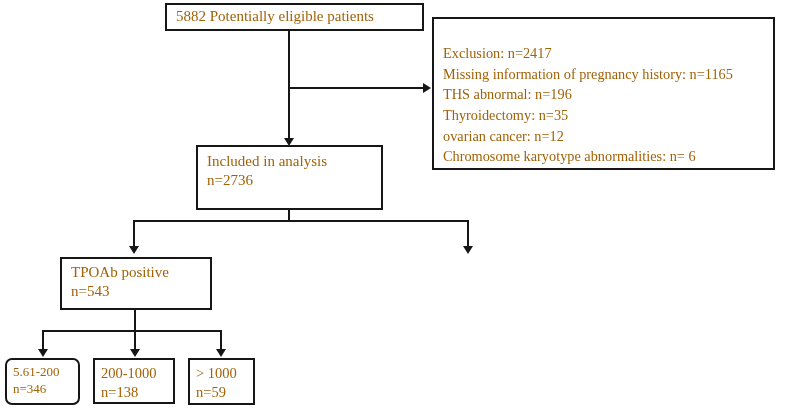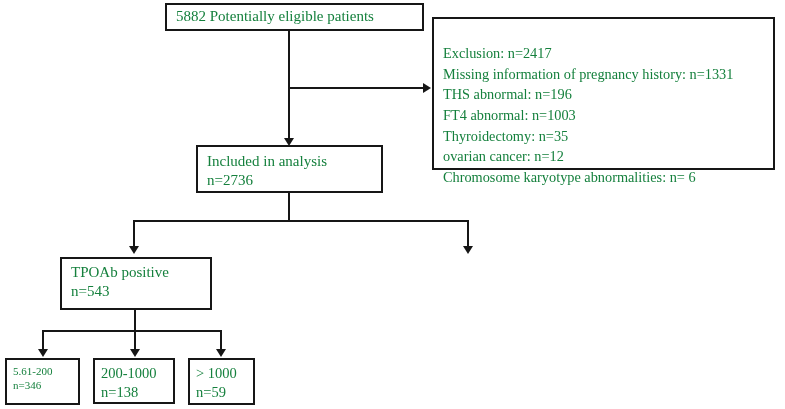--- a/index.html
+++ b/index.html
@@ -17,58 +17,59 @@
     overflow: hidden;
   }
   .node {
     position: absolute;
     box-sizing: border-box;
     border: 2px solid #161616;
     background: #ffffff;
     padding: 4px 8px 4px 9px;
     line-height: 1.28;
     font-size: 14.5px;
-    color: #15803d;
+    color: #a16207;
     z-index: 3;
     white-space: nowrap;
   }
   .node .ln {
     display: block;
   }
   
   #node-eligible {
     left: 165px; top: 3px; width: 259px; height: 28px;
     padding-top: 2px;
     font-size: 15px;
   }
   #node-exclusion {
     left: 432px; top: 17px; width: 343px; height: 153px;
     padding-top: 24px;
     font-size: 14.3px;
     line-height: 1.445;
   }
   #node-included {
-    left: 196px; top: 145px; width: 187px; height: 48px;
+    left: 196px; top: 145px; width: 187px; height: 65px;
     padding-top: 5px;
     font-size: 15px;
   }
   #node-tpoab-pos {
     left: 60px; top: 257px; width: 152px; height: 53px;
     padding-top: 4px;
     font-size: 15px;
   }
   #node-tpoab-neg {
     left: 382px; top: 257px; width: 170px; height: 46px;
     padding-top: 4px;
     font-size: 15px;
   }
   #node-band-low {
     left: 5px; top: 358px; width: 75px; height: 47px;
     padding: 4px 5px 4px 6px;
-    font-size: 11px;
+    font-size: 13px;
+    border-radius: 7px;
   }
   #node-band-mid {
     left: 93px; top: 358px; width: 82px; height: 46px;
     padding: 4px 5px 4px 6px;
     font-size: 14.5px;
   }
   #node-band-high {
     left: 188px; top: 358px; width: 67px; height: 47px;
     padding: 4px 5px 0 6px;
     font-size: 14.5px;
@@ -102,23 +103,22 @@
 <body>
 
 <div id="flow-root">
 
   <div class="node" id="node-eligible">
     <span class="ln">5882  Potentially eligible patients</span>
   </div>
 
   <div class="node" id="node-exclusion">
     <span class="ln">Exclusion: n=2417</span>
-    <span class="ln">Missing information of pregnancy history: n=1331</span>
+    <span class="ln">Missing information of pregnancy history: n=1165</span>
     <span class="ln">THS abnormal: n=196</span>
-    <span class="ln">FT4 abnormal: n=1003</span>
     <span class="ln">Thyroidectomy: n=35</span>
     <span class="ln">ovarian cancer: n=12</span>
     <span class="ln">Chromosome karyotype abnormalities: n= 6</span>
   </div>
 
   <div class="node" id="node-included">
     <span class="ln">Included in analysis</span>
     <span class="ln">n=2736</span>
   </div>
 

